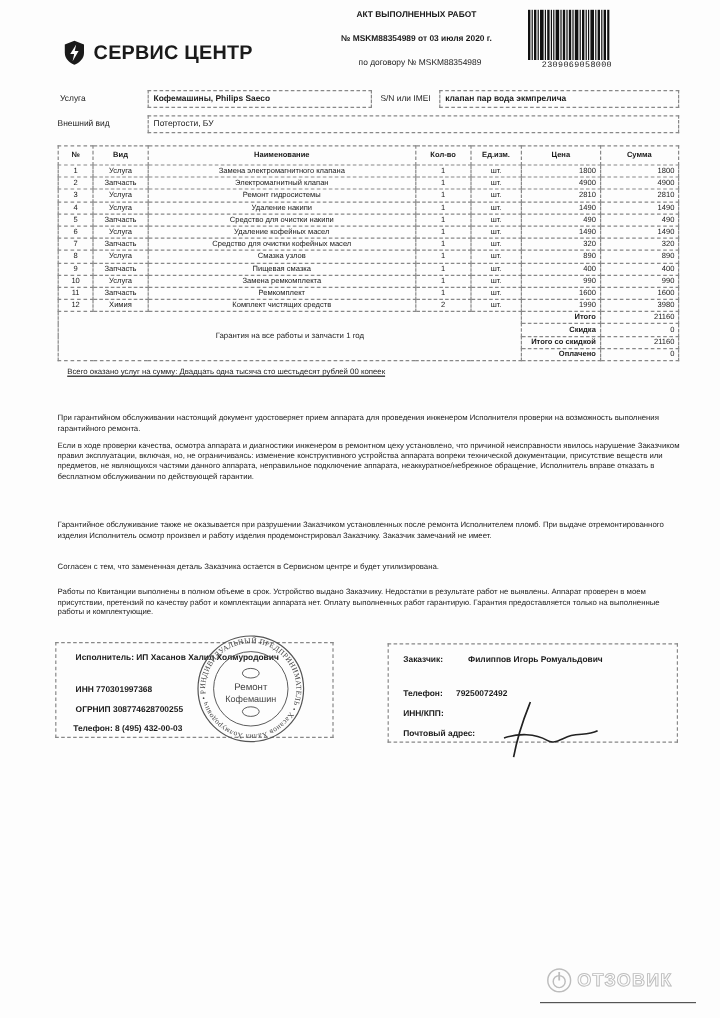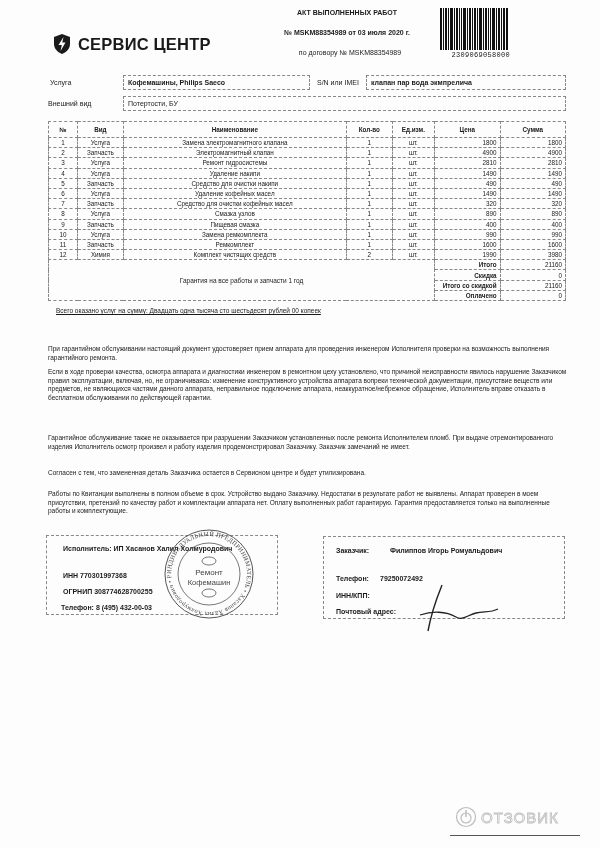--- a/index.html
+++ b/index.html
@@ -15,21 +15,21 @@
   .box { border:1px dashed #888; font-size:7px; padding:3px 4px; box-sizing:border-box; }
   .bold { font-weight:bold; }
   table.items { border-collapse:collapse; font-size:6.3px; }
   table.items td, table.items th { border:1px dashed #888; padding:0 3px; height:9.2px; line-height:9px; }
   table.items th { font-weight:bold; height:15px; }
   .c { text-align:center; } .r { text-align:right; }
   .para { font-size:6.5px; line-height:8.6px; }
   .u { text-decoration:underline; }
   .sig-box { border:1px dashed #888; box-sizing:border-box; font-size:7px; }
   .watermark { left:455px; top:806px; display:flex; align-items:center; gap:4px; color:#c9c9c9; }
-  .wm-text { font-size:15px; font-weight:normal; letter-spacing:1px; color:transparent; -webkit-text-stroke:0.8px #bdbdbd; }
+  .wm-text { font-size:15px; font-weight:bold; letter-spacing:1px; color:transparent; -webkit-text-stroke:0.8px #bdbdbd; }
 </style>
 </head>
 <body>
 
 <div class="abs logo">
   <svg width="20" height="22" viewBox="0 0 20 22">
     <path d="M10 1 L18 4 L18 11 C18 16 14 19.5 10 21 C6 19.5 2 16 2 11 L2 4 Z" fill="#1a1a1a"></path>
     <path d="M11.5 4 L6.5 12 L9.8 12 L8.5 18 L13.5 9.5 L10.3 9.5 Z" fill="#fdfdfd"></path>
   </svg>
   <span class="logo-text">СЕРВИС ЦЕНТР</span>

